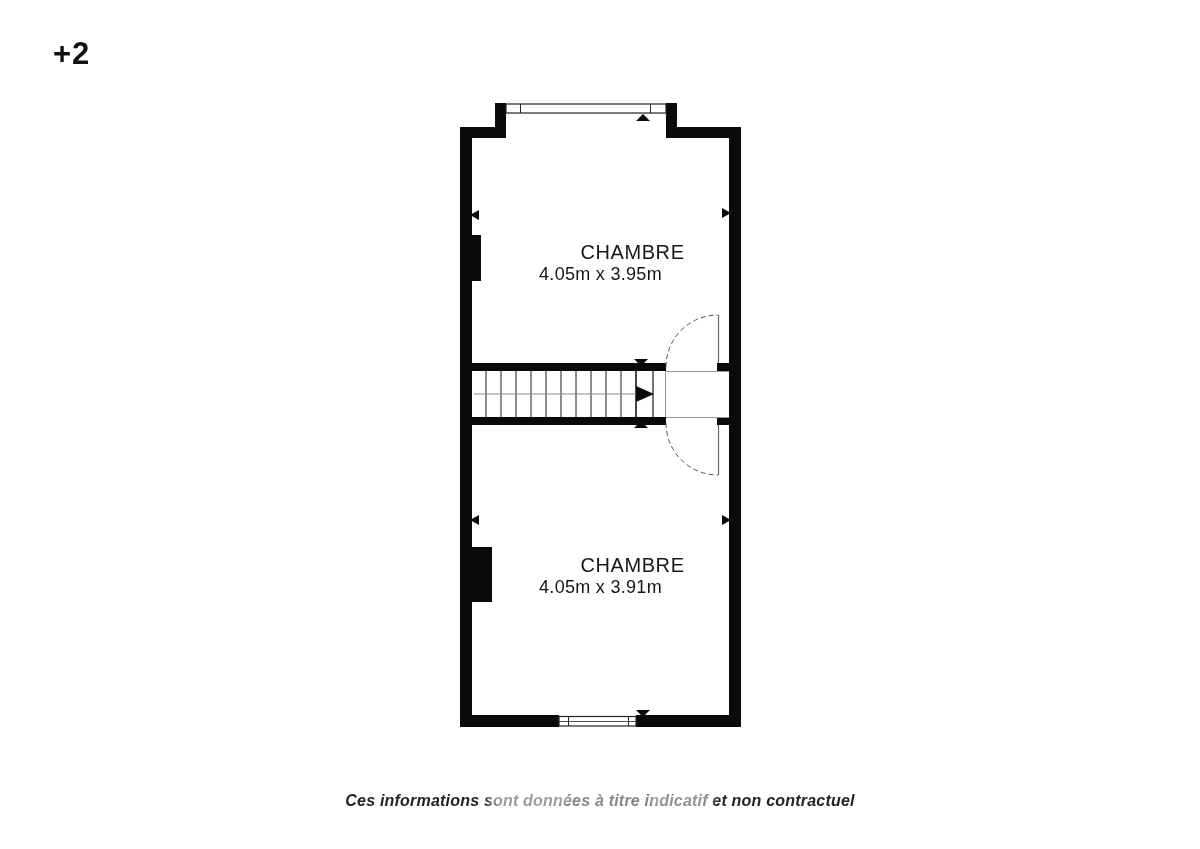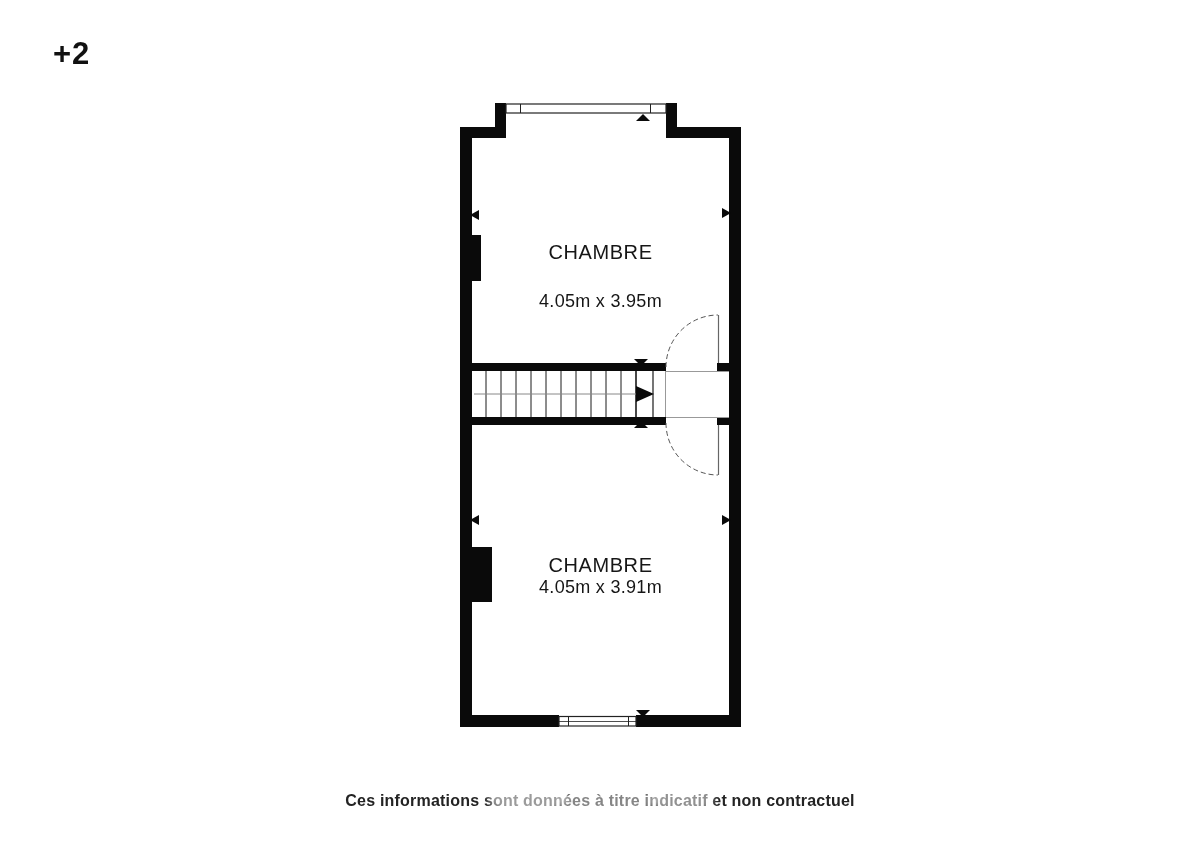--- a/index.html
+++ b/index.html
@@ -14,30 +14,31 @@
   .abs{position:absolute;}
   #floor-label{
     left:53px;top:36px;
     font-size:31px;font-weight:700;color:#111;
     letter-spacing:1px;
   }
   .room-label{
     left:460px;width:281px;text-align:center;
     color:#161616;
   }
-  .room-name{font-size:20px;letter-spacing:0.6px;}
+  .room-name{font-size:20px;letter-spacing:0.6px;margin-left:32px;}
   .room-dims{font-size:18px;letter-spacing:0.3px;}
   #room1-name{top:241px;}
-  #room1-dims{top:264px;margin-top:27px;}
+  #room1-dims{top:264px;}
   #room2-name{top:554px;}
   #room2-dims{top:577px;}
   #disclaimer{
     left:0;top:792px;width:1200px;text-align:center;
     font-size:16px;font-weight:600;color:#232323;
     letter-spacing:0.2px;
+    font-style:italic;
   }
   .ghost{
     border-radius:50%;
     filter:blur(3px);
     pointer-events:none;
   }
   #ghost-1{left:488px;top:784px;width:80px;height:30px;background:rgba(255,255,255,0.55);}
   #ghost-2{left:560px;top:788px;width:100px;height:26px;background:rgba(255,255,255,0.45);}
   #ghost-3{left:652px;top:784px;width:62px;height:30px;background:rgba(255,255,255,0.5);}
 </style>

